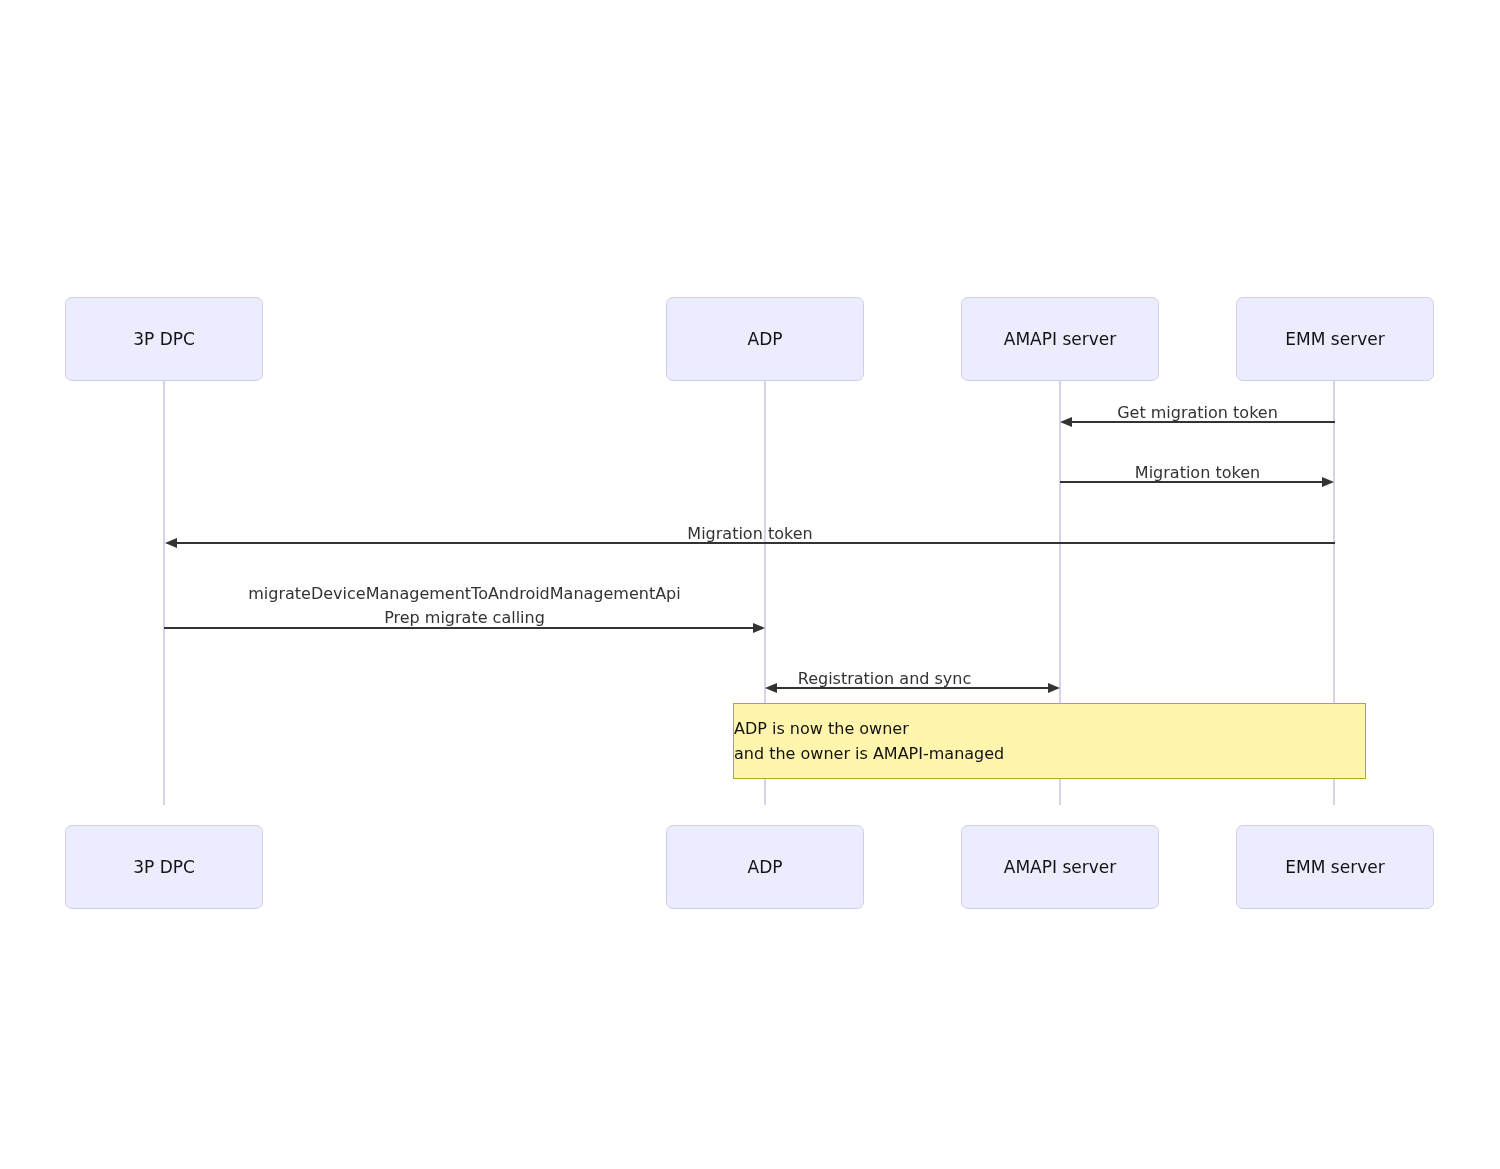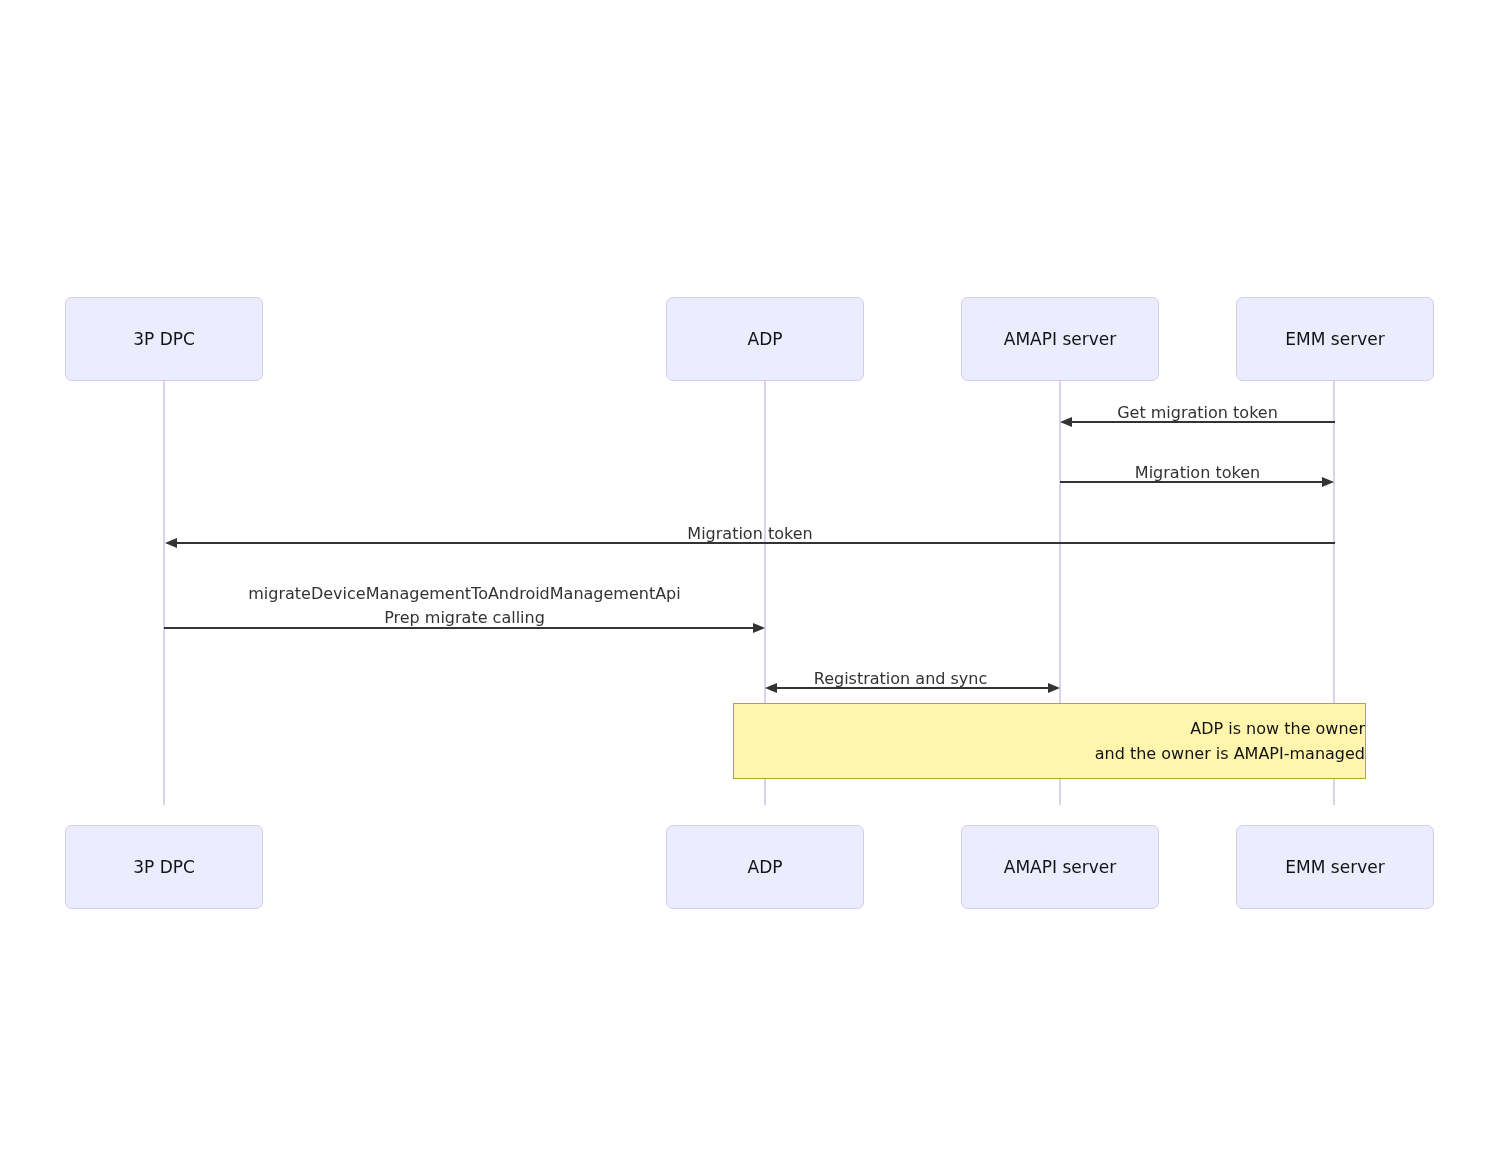--- a/index.html
+++ b/index.html
@@ -70,21 +70,21 @@
     left: 733px;
     top: 703px;
     width: 633px;
     height: 76px;
     background: var(--note-fill);
     border: 1px solid var(--note-border);
     box-sizing: border-box;
     display: flex;
     flex-direction: column;
     justify-content: center;
-    text-align: right;
+    text-align: left;
     font-size: 16px;
     line-height: 25px;
     color: #131313;
   }
 </style>
 </head>
 <body>
 
 <div class="canvas">
 
@@ -118,21 +118,21 @@
   <div class="msg-line" style="left:173px; top:542px; width:1162px"></div>
   <div class="head left" style="left:165px; top:538px"></div>
 
   <div class="msg-label" style="left:164px; top:570px; width:601px">
     <div>migrateDeviceManagementToAndroidManagementApi</div>
     <div>Prep migrate calling</div>
   </div>
   <div class="msg-line" style="left:164px; top:627px; width:591px"></div>
   <div class="head right" style="left:753px; top:623px"></div>
 
-  <div class="msg-label" style="left:765px; top:655px; width:271px">Registration and sync</div>
+  <div class="msg-label" style="left:749px; top:655px; width:271px">Registration and sync</div>
   <div class="msg-line" style="left:773px; top:687px; width:277px"></div>
   <div class="head left" style="left:765px; top:683px"></div>
   <div class="head right" style="left:1048px; top:683px"></div>
 
   <div class="note">
     <div>ADP is now the owner</div>
     <div>and the owner is AMAPI-managed</div>
   </div>
 
   <div class="actor" style="left:65px; top:805px">

